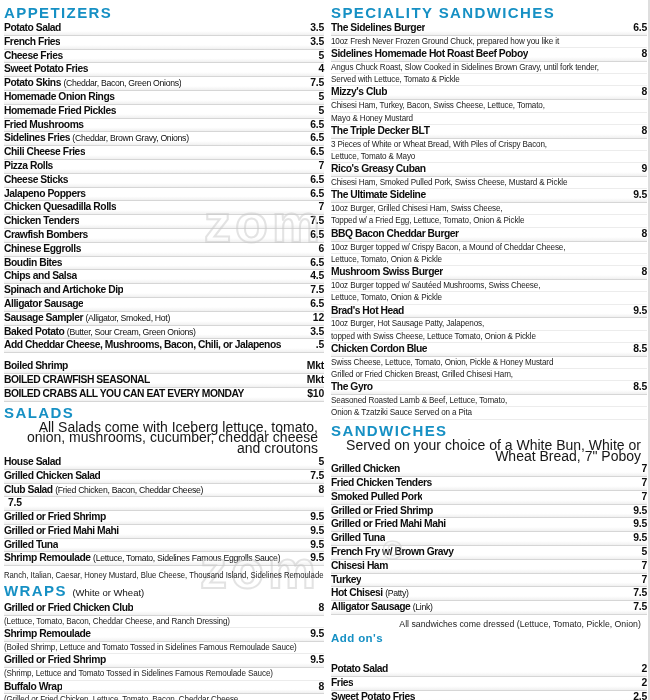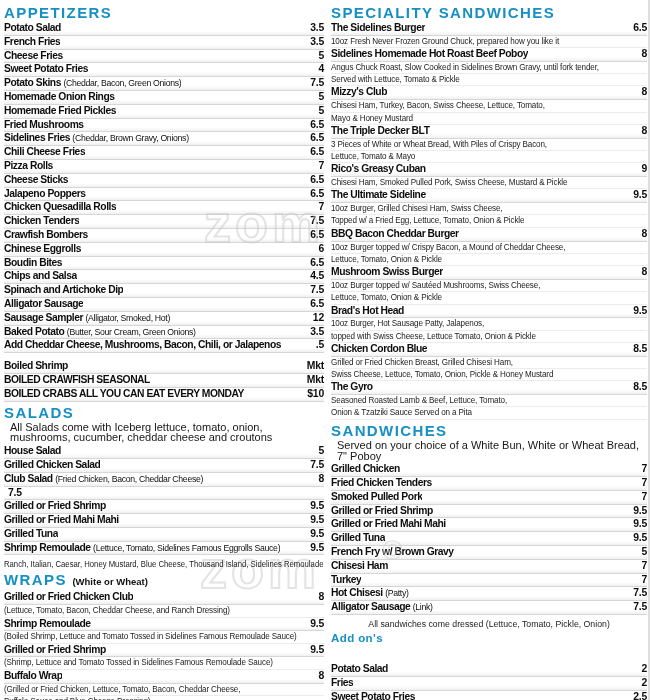--- a/index.html
+++ b/index.html
@@ -13,23 +13,23 @@
   .col.left{width:320px;}
   .col.right{width:316px;}
   .section{margin-bottom:2px;}
   .gap-top{margin-top:7px;}
   .sec-title{
     text-align:left; color:#1690c4; font-weight:800; font-size:15px;
     letter-spacing:1.4px; line-height:17px; margin:2px 0 1px;
     white-space:nowrap;
   }
   .sec-title.small{font-size:11.5px; letter-spacing:.4px; line-height:13px; margin:3px 0 18px;}
-  .sec-title .suffix{color:#111; font-size:9.5px; font-weight:700; letter-spacing:0;}
+  .sec-title .suffix{color:#111; font-size:9.5px; font-weight:400; letter-spacing:0;}
   .subtitle{
-    text-align:left; font-size:11px; line-height:10.8px; color:#161616;
+    text-align:right; font-size:14px; line-height:10.8px; color:#161616;
     margin:0 6px 2px;
   }
   .row{
     display:flex; justify-content:space-between; align-items:baseline;
     height:12.8px; line-height:12.6px;
     border-bottom:1px solid #d6d6d6;
     background:linear-gradient(#ffffff 70%, #f0f0f0 100%);
   }
   .row .name{font-weight:700; font-size:10.3px; letter-spacing:-.45px; white-space:nowrap; overflow:hidden;}
   .row .paren{font-weight:400; font-size:8.7px; letter-spacing:-.3px;}
@@ -37,21 +37,21 @@
   .row.small{height:11.6px; line-height:11.4px;}
   .row.small .name{font-size:9.2px;}
   .row.small .price{font-size:9.6px;}
   .desc{
     height:11.3px; line-height:11.1px; font-size:9px; color:#1c1c1c;
     border-bottom:1px solid #ececec; white-space:nowrap; overflow:visible;
   }
   .desc .cond{display:inline-block; transform:scaleX(.9); transform-origin:0 60%; letter-spacing:-.15px;}
   .note{font-size:9.2px; color:#1a1a1a; margin:4px 0 2px; white-space:nowrap;}
   .note .cond{display:inline-block; transform:scaleX(.84); transform-origin:0 60%;}
-  .note.center{text-align:center;}
+  .note.center{text-align:right;}
   .note.center .cond{transform:scaleX(.95); transform-origin:50% 60%;}
   .watermark{
     position:absolute; font-weight:800; color:transparent;
     -webkit-text-stroke:2px rgba(200,200,200,.5);
     letter-spacing:4px; pointer-events:none; user-select:none;
   }
   .wm1{left:204px; top:192px; font-size:54px;}
   .wm2{left:200px; top:538px; font-size:54px;}
   .wm3{left:382px; top:528px; font-size:34px; -webkit-text-stroke:1.5px rgba(205,205,205,.5);}
   .scan-edge{position:absolute; right:0; top:0; bottom:0; width:2px; background:#dedede;}
@@ -290,22 +290,22 @@
         <div class="row">
           <span class="name"><span class="nm">Brad's Hot Head</span></span>
           <span class="price">9.5</span>
         </div>
         <div class="desc"><span class="cond">10oz Burger, Hot Sausage Patty, Jalapenos,</span></div>
         <div class="desc"><span class="cond">topped with Swiss Cheese, Lettuce Tomato, Onion &amp; Pickle</span></div>
         <div class="row">
           <span class="name"><span class="nm">Chicken Cordon Blue</span></span>
           <span class="price">8.5</span>
         </div>
+        <div class="desc"><span class="cond">Swiss Cheese, Lettuce, Tomato, Onion, Pickle &amp; Honey Mustard</span></div>
         <div class="desc"><span class="cond">Grilled or Fried Chicken Breast, Grilled Chisesi Ham,</span></div>
-        <div class="desc"><span class="cond">Swiss Cheese, Lettuce, Tomato, Onion, Pickle &amp; Honey Mustard</span></div>
         <div class="row">
           <span class="name"><span class="nm">The Gyro</span></span>
           <span class="price">8.5</span>
         </div>
         <div class="desc"><span class="cond">Seasoned Roasted Lamb &amp; Beef, Lettuce, Tomato,</span></div>
         <div class="desc"><span class="cond">Onion &amp; Tzatziki Sauce Served on a Pita</span></div>
       </div>
       <div class="section">
         <div class="sec-title"><span class="t">SANDWICHES</span></div>
         <div class="subtitle">Served on your choice of a White Bun, White or Wheat Bread, 7" Poboy</div>

